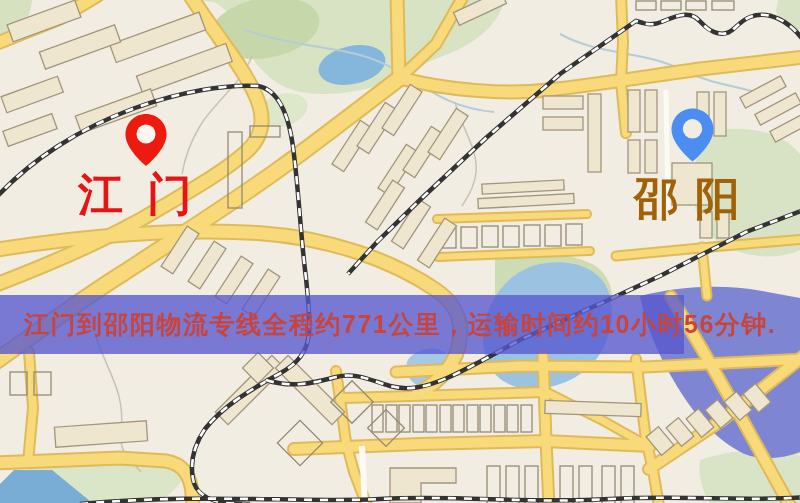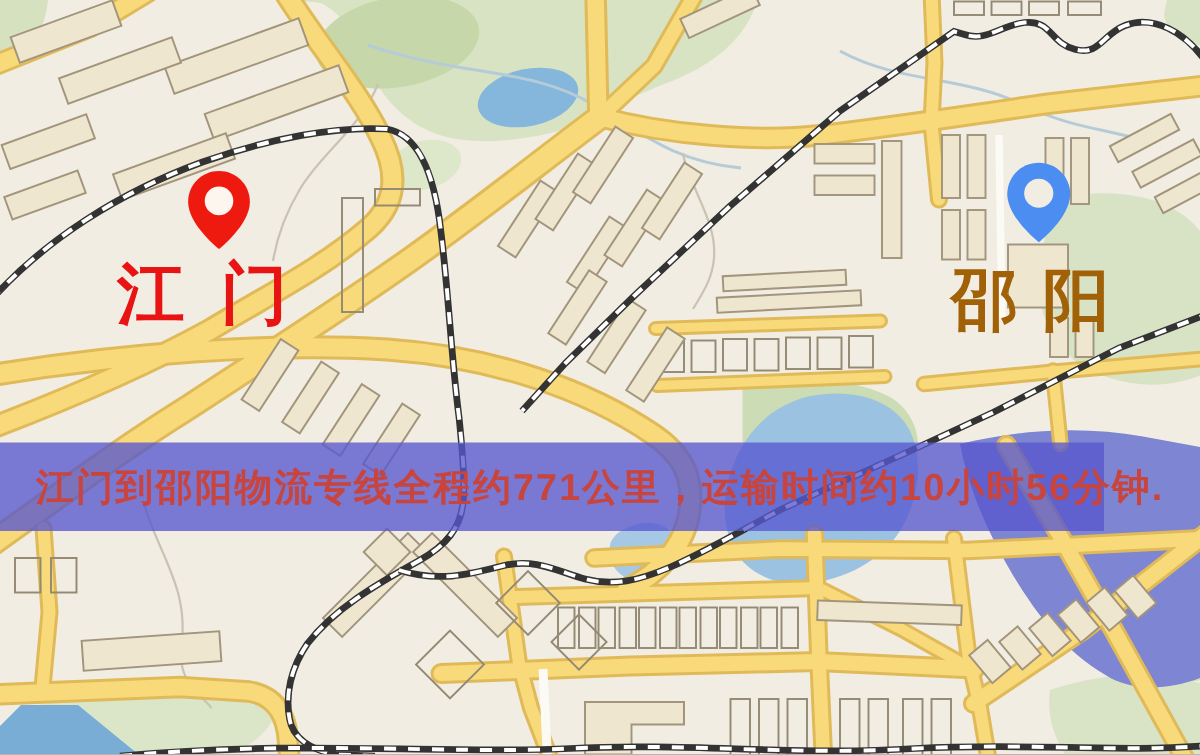--- a/index.html
+++ b/index.html
@@ -3,24 +3,24 @@
 <meta charset="utf-8">
 <style>
   html,body{margin:0;padding:0;background:#888;}
   .stage{position:relative;width:800px;height:503px;overflow:hidden;
          font-family:"Liberation Sans","DejaVu Sans",sans-serif;background:#f2ede2;}
   .map-svg{position:absolute;left:0;top:0;filter:blur(.35px);}
   .pin{position:absolute;}
   .pin-origin{left:120px;top:107px;width:52px;height:66px;}
   .pin-dest{left:666px;top:101px;width:53px;height:68px;}
   .city-label{position:absolute;font-weight:800;font-size:45px;line-height:1;
-              white-space:nowrap;text-shadow:0 0 1px rgba(255,255,255,.25);}
+              white-space:nowrap;text-shadow:0 0 1px rgba(255,255,255,.25);font-family:Liberation Serif, serif;}
   .label-origin{left:78px;top:173px;color:#e81414;letter-spacing:24px;}
   .label-dest{left:634px;top:177px;color:#a16207;letter-spacing:16px;}
-  .banner{position:absolute;left:0;top:295px;width:736px;height:59px;
+  .banner{position:absolute;left:0;top:295px;width:684px;height:59px;
           background:rgba(87,87,206,0.78);display:flex;align-items:center;}
   .banner-text{padding-left:24px;font-size:25px;letter-spacing:1.5px;
                color:#c8443c;font-weight:600;white-space:nowrap;}
   .rw-base{fill:none;stroke:#333;stroke-width:4.5;}
   .rw-dash{fill:none;stroke:#fff;stroke-width:2.6;stroke-dasharray:8 8;}
   .road-c{fill:none;stroke:#e0ba58;stroke-linecap:round;}
   .road-f{fill:none;stroke:#f8da7a;stroke-linecap:round;}
   .bld{fill:#efe6d0;stroke:#a2957c;stroke-width:1.3;}
   .bld-o{fill:none;stroke:#948a74;stroke-width:1.3;}
   .stream-b{fill:none;stroke:#b5ccd8;stroke-width:2;}

